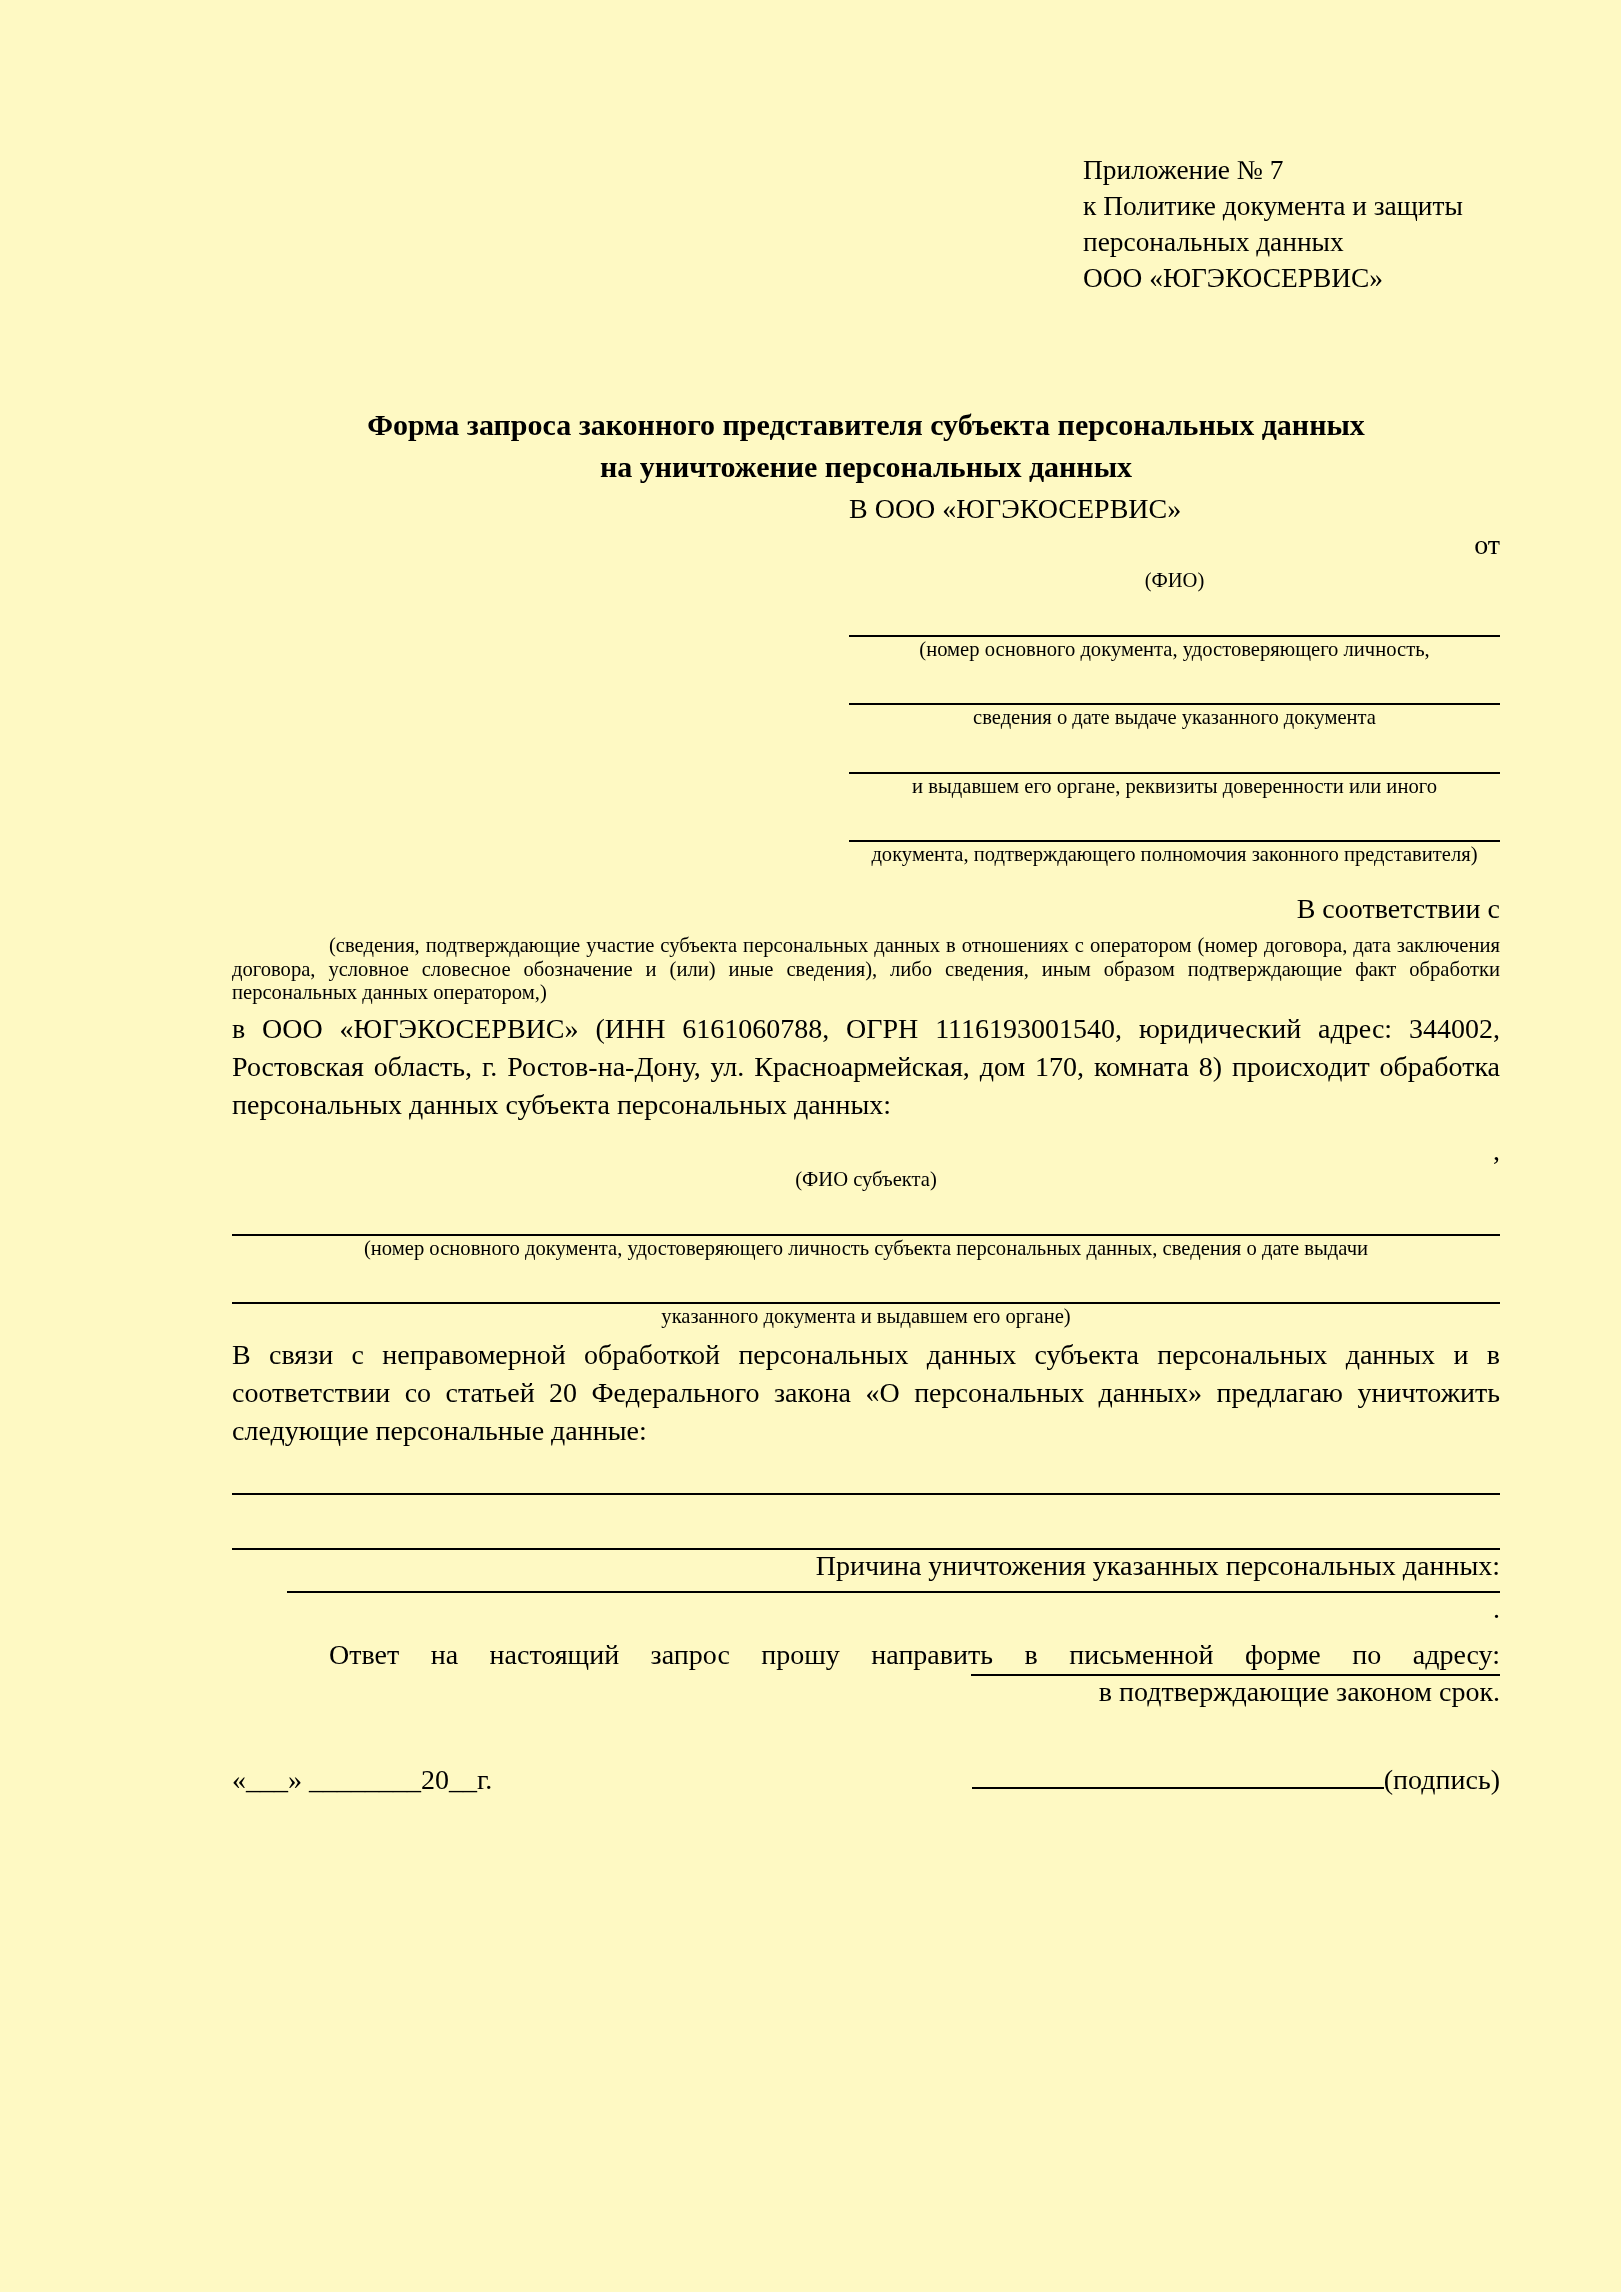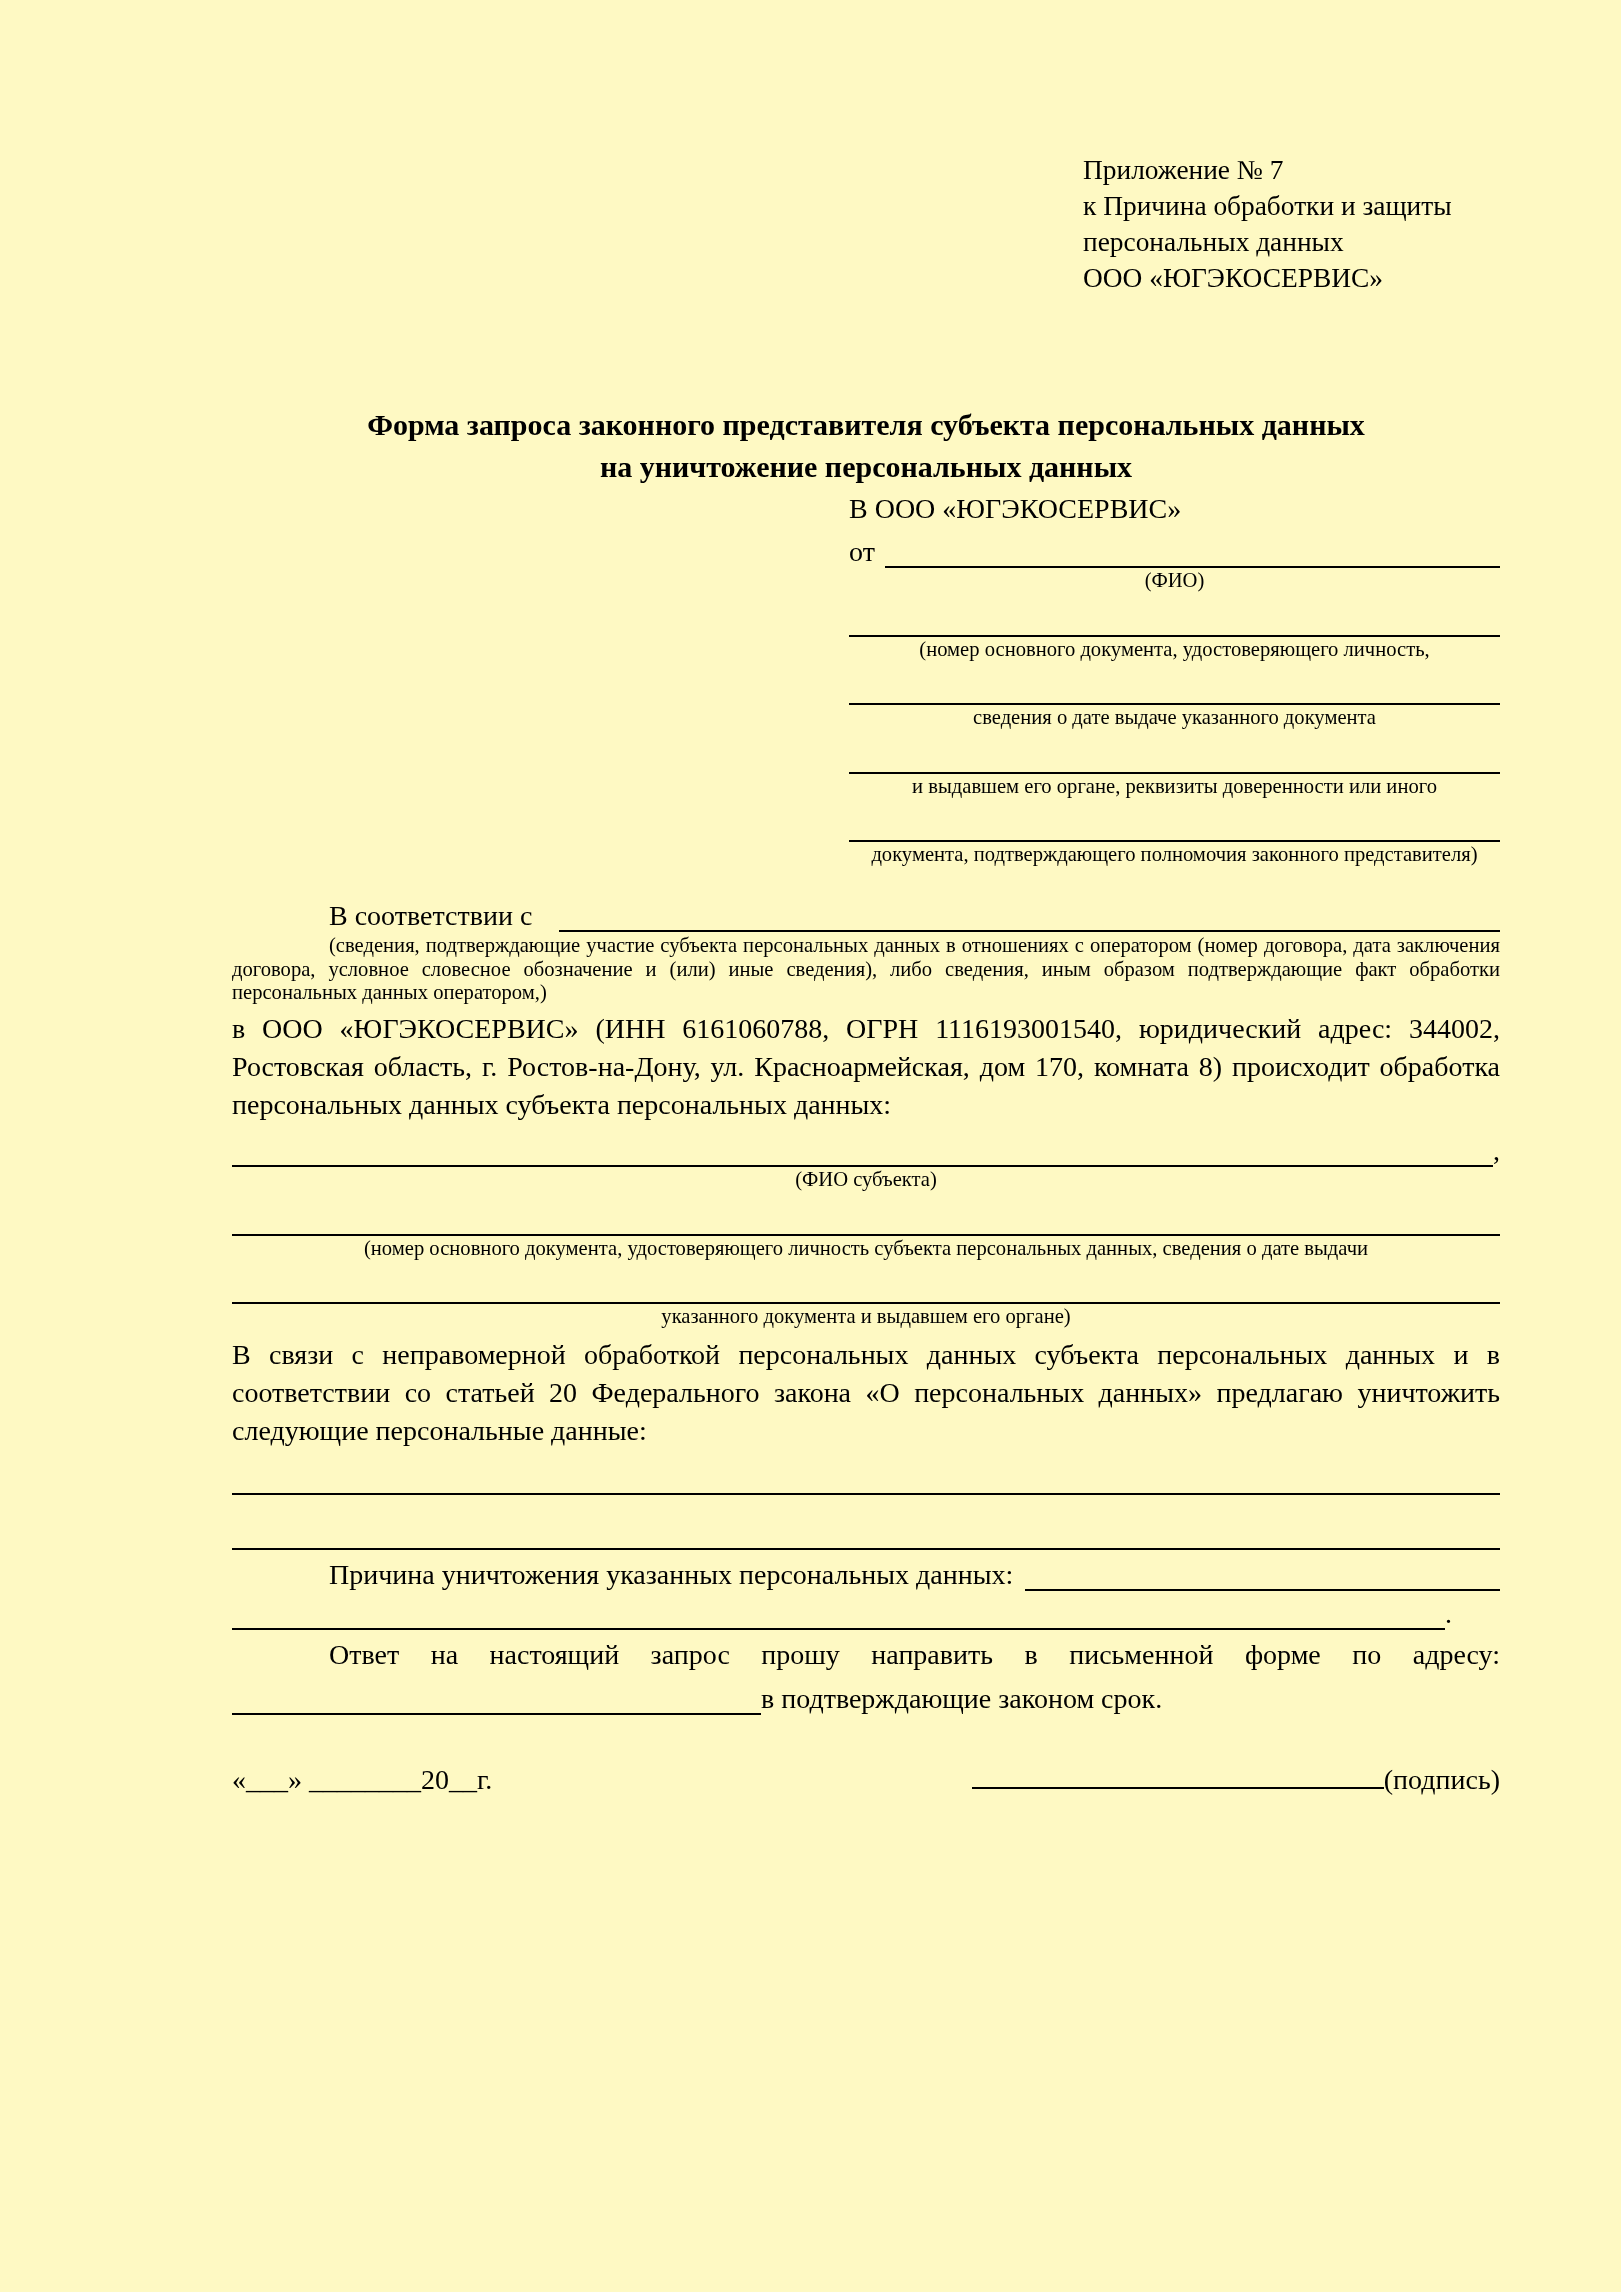--- a/index.html
+++ b/index.html
@@ -19,21 +19,21 @@
     top: 152px;
     width: 1268px;
   }
   
   .appendix { margin-left: 851px; font-size: 27.4px; line-height: 36px; }
   
   .title { margin-top: 108px; text-align: center; font-weight: bold; font-size: 30px; line-height: 42px; }
   
   .addr-block { margin-left: 617px; }
   .addr-to { line-height: 41px; }
-  .row { display: flex; align-items: flex-end; }
+  .row { display: flex; align-items: flex-end; flex-direction: column; }
   .from-row { height: 39px; }
   .fill-line { flex: 1 1 auto; border-bottom: 2.9px solid #000; }
   .from-row .fill-line { margin-left: 9.8px; }
   .caption { font-size: 20.6px; line-height: 25.5px; text-align: center; }
   .u-row { height: 41px; border-bottom: 2.9px solid #000; }
   
   .accord-row { margin-top: 25.5px; height: 39px; gap: 17px; }
   .accord-label { padding-left: 97px; white-space: nowrap; }
   .accord-row .fill-line { margin-left: 9.8px; }
   
@@ -59,21 +59,21 @@
   .date { white-space: nowrap; }
 </style>
 </head>
 <body>
 
 <div class="page">
   <div class="content">
 
     <div class="appendix">
       <div>Приложение № 7</div>
-      <div>к Причина обработки и защиты</div>
+      <div>к Политике документа и защиты</div>
       <div>персональных данных</div>
       <div>ООО «ЮГЭКОСЕРВИС»</div>
     </div>
 
     <div class="title">
       <div>Форма запроса законного представителя субъекта персональных данных</div>
       <div>на уничтожение персональных данных</div>
     </div>
 
     <div class="addr-block">

